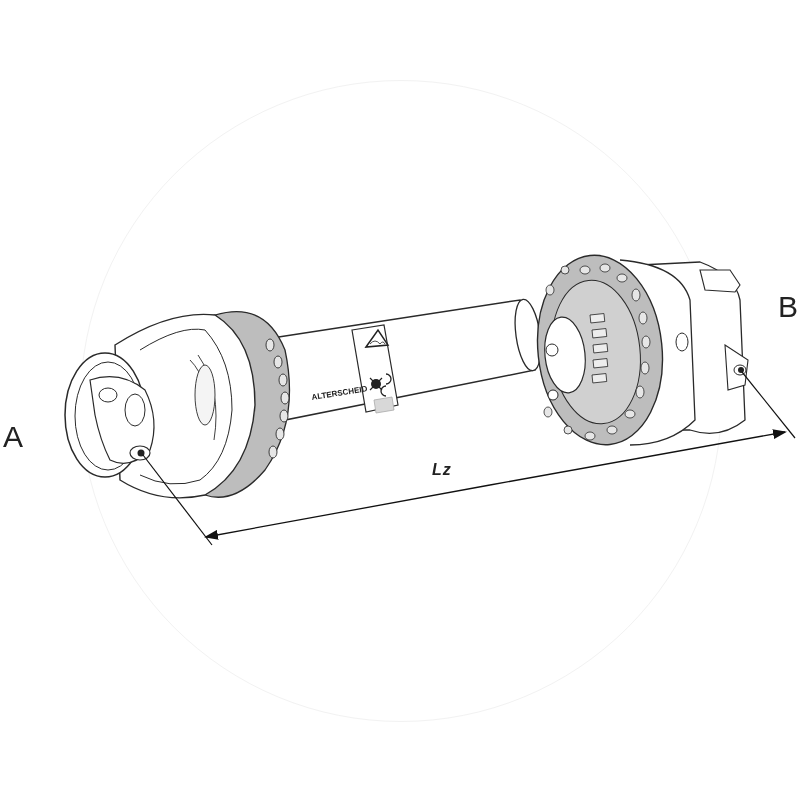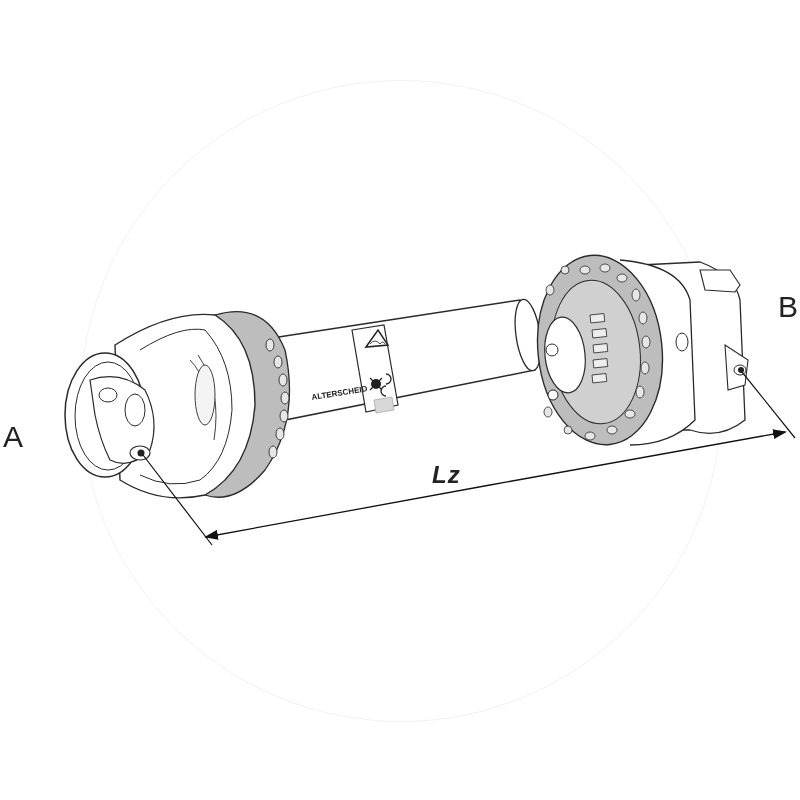--- a/index.html
+++ b/index.html
@@ -1,21 +1,21 @@
 <!DOCTYPE html>
 <html><head>
   <meta charset="utf-8">
   <style>
     html, body { margin: 0; padding: 0; background: #ffffff; }
     body { width: 800px; height: 800px; position: relative; overflow: hidden; font-family: "Liberation Sans", sans-serif; }
     .stage { position: absolute; left: 0; top: 0; width: 800px; height: 800px; }
     .label { position: absolute; color: #222; font-family: "Liberation Sans", sans-serif; font-weight: normal; }
     .label-a { left: 3px; top: 420px; font-size: 30px; }
     .label-b { left: 778px; top: 290px; font-size: 30px; }
-    .label-lz { left: 432px; top: 461px; font-size: 24px; font-style: italic; font-weight: bold; letter-spacing: 1px; }
+    .label-lz { left: 432px; top: 461px; font-size: 16px; font-style: italic; font-weight: bold; letter-spacing: 1px; }
     .watermark { position: absolute; left: 80px; top: 80px; width: 640px; height: 640px; border-radius: 50%; border: 1px solid #f2f2f2; }
   </style>
 </head>
 <body>
 
 <div class="stage">
   <div class="watermark"></div>
 
   <svg width="800" height="800" viewBox="0 0 800 800" style="position:absolute;left:0;top:0;">
     <defs>

